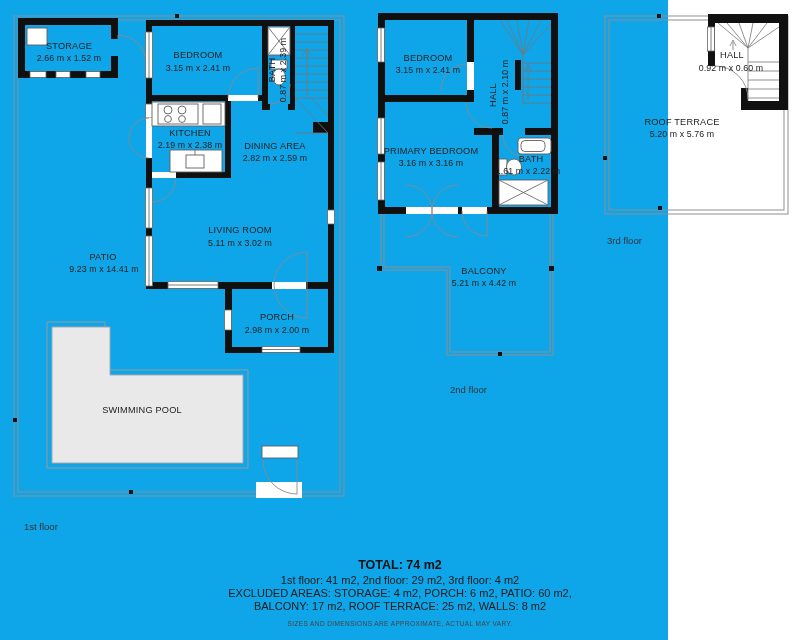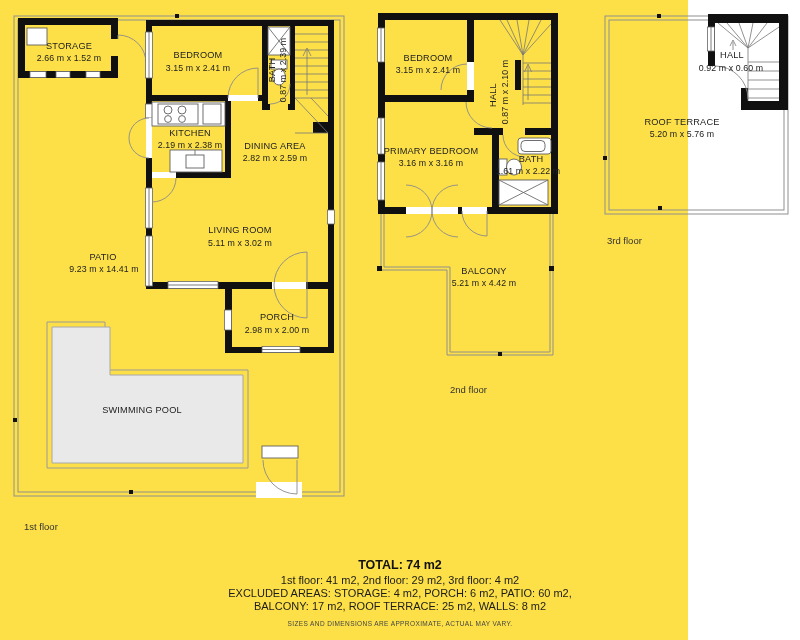--- a/index.html
+++ b/index.html
@@ -1,16 +1,16 @@
 <!DOCTYPE html>
 <html><head>
 <meta charset="utf-8">
 <style>
   html,body{margin:0;padding:0;background:#ffffff;width:800px;height:640px;overflow:hidden;}
-  #stage{position:relative;width:668px;height:640px;background:#fde047;font-family:"Liberation Sans",sans-serif;padding-left:20px;}
+  #stage{position:relative;width:668px;height:640px;background:#0ea5e9;font-family:"Liberation Sans",sans-serif;}
   svg{position:absolute;left:0;top:0;}
   .wall{fill:#101010;stroke:none;}
   .fence{fill:none;stroke:#8f8f8f;stroke-width:1;}
   .thin{fill:none;stroke:#6d6d6d;stroke-width:0.9;}
   .stair{fill:none;stroke:#777;stroke-width:0.8;}
   .door{fill:none;stroke:#8a8a8a;stroke-width:0.9;}
   .fix{fill:#ffffff;stroke:#5f5f5f;stroke-width:0.9;}
   .win{fill:#ffffff;stroke:#666;stroke-width:0.8;}
   .pool-outer{fill:none;stroke:#9a9a9a;stroke-width:1;}
   .pool-inner{fill:#e9e9e9;stroke:#a8a8a8;stroke-width:1;}

